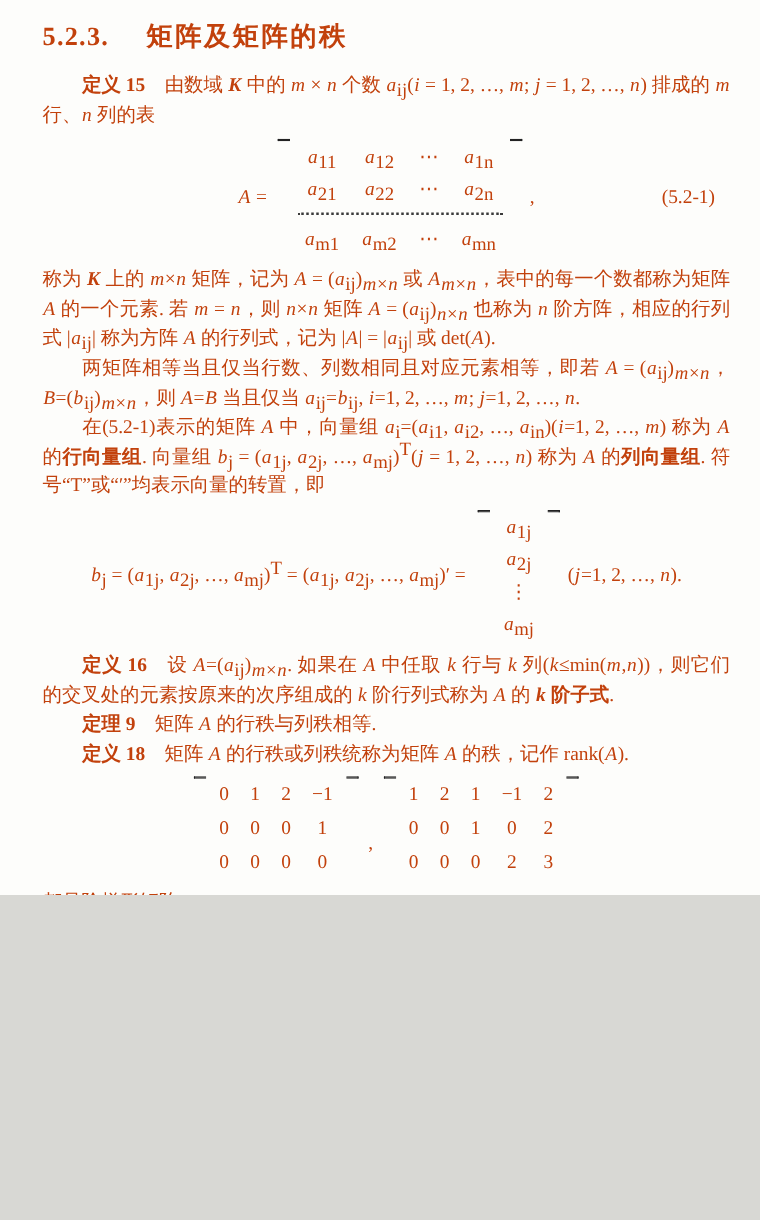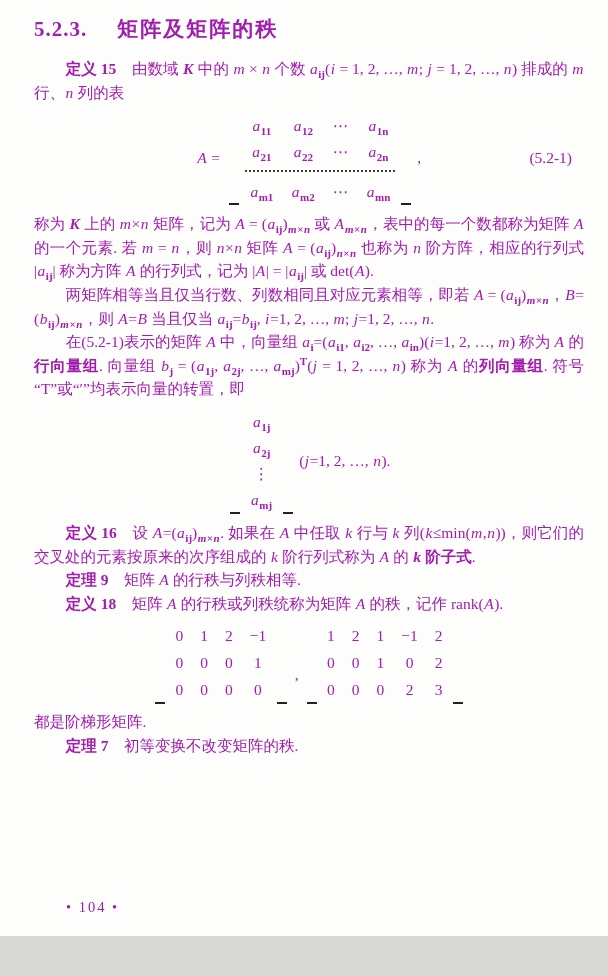--- a/index.html
+++ b/index.html
@@ -1,41 +1,41 @@
 <!DOCTYPE html>
 <html lang="zh"><head>
 <meta charset="utf-8">
 <style>
   html,body{margin:0;padding:0;background:#d8d8d4;}
   .page{
-    width:608px;height:936px;box-sizing:border-box;
-    margin:0 auto;background:#fdfdfb;color:#a21caf;
+    width:608px;height:716px;box-sizing:border-box;
+    margin:0 auto;background:#fdfdfb;color:#c2410c;
     padding:14px 24px 16px 34px;
     display:flex;flex-direction:column;
     font-family:"Liberation Serif","DejaVu Serif",serif;
     font-size:15.5px;line-height:23.6px;
     overflow:hidden;
   }
   .title{
     font-size:21px;font-weight:700;line-height:26px;
     margin:2px 0 15px 0;display:flex;align-items:baseline;
   }
   .title .num{letter-spacing:1px;}
   .title .txt{margin-left:30px;letter-spacing:2px;}
   p{margin:0;text-align:justify;}
   p.indent{text-indent:2.05em;}
   i{font-style:italic;padding:0 .5px;}
-  sub,sup{font-size:11px;line-height:0;font-weight:bold;}
+  sub,sup{font-size:15px;line-height:0;}
   b i, i b{font-weight:700;}
   
   .eqwrap{position:relative;display:flex;align-items:center;justify-content:center;margin:7px 0;}
   .eqno{position:absolute;right:12px;top:50%;transform:translateY(-50%);}
   .lhs{margin-right:7px;}
   .trail{margin-left:4px;}
-  .mat{display:inline-flex;align-items:flex-end;margin:0 2px;}
+  .mat{display:inline-flex;align-items:flex-start;margin:0 2px;}
   .mgrid{display:grid;align-items:center;padding:1px 2px;}
   .mcell{text-align:center;padding:2.5px 9px;line-height:21px;white-space:nowrap;}
   .ex .mcell{padding:3px 8.5px;}
   .paren{width:9px;flex:0 0 9px;}
   .paren.l{border-left:1.8px solid #222;border-top:1.8px solid #222;border-bottom:1.8px solid #222;
            border-radius:10px 0 0 10px / 34px 0 0 34px;}
   .paren.r{border-right:1.8px solid #222;border-top:1.8px solid #222;border-bottom:1.8px solid #222;
            border-radius:0 10px 10px 0 / 0 34px 34px 0;}
   .mdotsline{grid-column:1/-1;border-top:2.3px dotted #3a3a3a;height:0;margin:6px 4px;}
   .exrow{display:flex;align-items:center;justify-content:center;margin:6px 0;}
@@ -77,20 +77,21 @@
     </span>
     <span class="trail">,</span>
     <span class="eqno">(5.2-1)</span>
   </div>
 
   <p>称为 <b><i>K</i></b> 上的 <i>m</i>×<i>n</i> 矩阵，记为 <i>A</i> = (<i>a</i><sub>ij</sub>)<sub><i>m</i>×<i>n</i></sub> 或 <i>A</i><sub><i>m</i>×<i>n</i></sub>，表中的每一个数都称为矩阵 <i>A</i> 的一个元素. 若 <i>m</i> = <i>n</i>，则 <i>n</i>×<i>n</i> 矩阵 <i>A</i> = (<i>a</i><sub>ij</sub>)<sub><i>n</i>×<i>n</i></sub> 也称为 <i>n</i> 阶方阵，相应的行列式 |<i>a</i><sub>ij</sub>| 称为方阵 <i>A</i> 的行列式，记为 |<i>A</i>| = |<i>a</i><sub>ij</sub>| 或 det(<i>A</i>).</p>
   <p class="indent">两矩阵相等当且仅当行数、列数相同且对应元素相等，即若 <i>A</i> = (<i>a</i><sub>ij</sub>)<sub><i>m</i>×<i>n</i></sub>，<i>B</i>=(<i>b</i><sub>ij</sub>)<sub><i>m</i>×<i>n</i></sub>，则 <i>A</i>=<i>B</i> 当且仅当 <i>a</i><sub>ij</sub>=<i>b</i><sub>ij</sub>, <i>i</i>=1, 2, …, <i>m</i>; <i>j</i>=1, 2, …, <i>n</i>.</p>
   <p class="indent">在(5.2-1)表示的矩阵 <i>A</i> 中，向量组 <i>a</i><sub>i</sub>=(<i>a</i><sub>i1</sub>, <i>a</i><sub>i2</sub>, …, <i>a</i><sub>in</sub>)(<i>i</i>=1, 2, …, <i>m</i>) 称为 <i>A</i> 的<b>行向量组</b>. 向量组 <i>b</i><sub>j</sub> = (<i>a</i><sub>1j</sub>, <i>a</i><sub>2j</sub>, …, <i>a</i><sub>mj</sub>)<sup>T</sup>(<i>j</i> = 1, 2, …, <i>n</i>) 称为 <i>A</i> 的<b>列向量组</b>. 符号“T”或“′”均表示向量的转置，即</p>
 
   <div class="eqwrap">
+    <span class="lhs"><i>b</i><sub>j</sub> = (<i>a</i><sub>1j</sub>, <i>a</i><sub>2j</sub>, …, <i>a</i><sub>mj</sub>)<sup>T</sup> = (<i>a</i><sub>1j</sub>, <i>a</i><sub>2j</sub>, …, <i>a</i><sub>mj</sub>)′ =</span>
     <span class="mat">
       <span class="paren l"></span>
       <span class="mgrid" style="grid-template-columns: repeat(1, auto);">
           <span class="mcell"><i>a</i><sub>1j</sub></span>
           <span class="mcell"><i>a</i><sub>2j</sub></span>
           <span class="mcell">⋮</span>
           <span class="mcell"><i>a</i><sub>mj</sub></span>
         </span>
       <span class="paren r"></span>
     </span>

